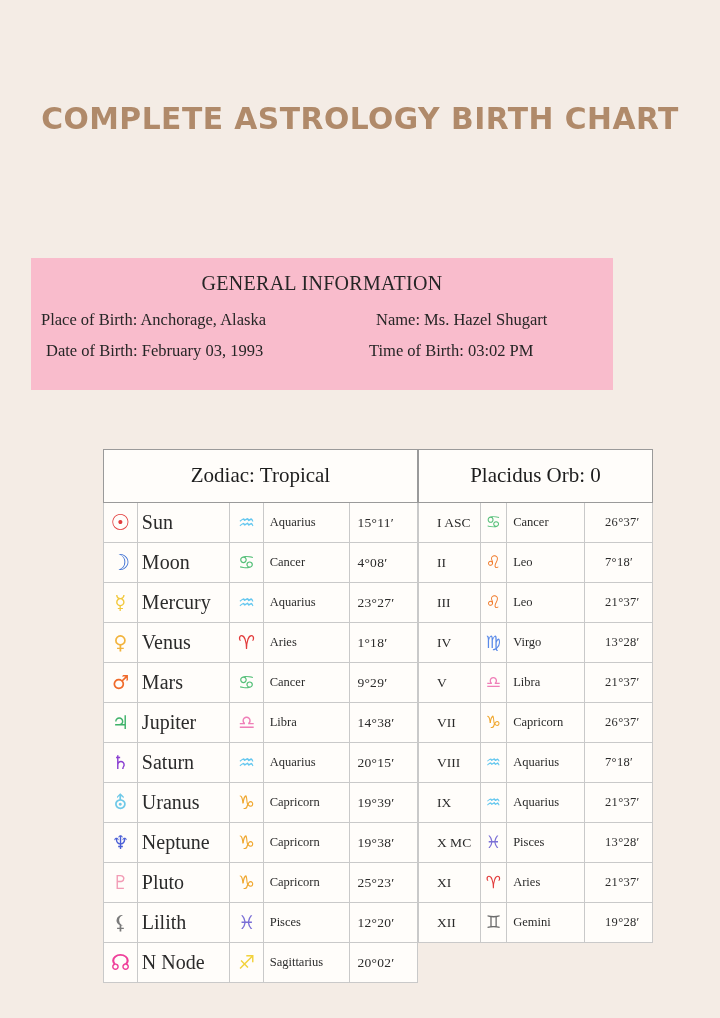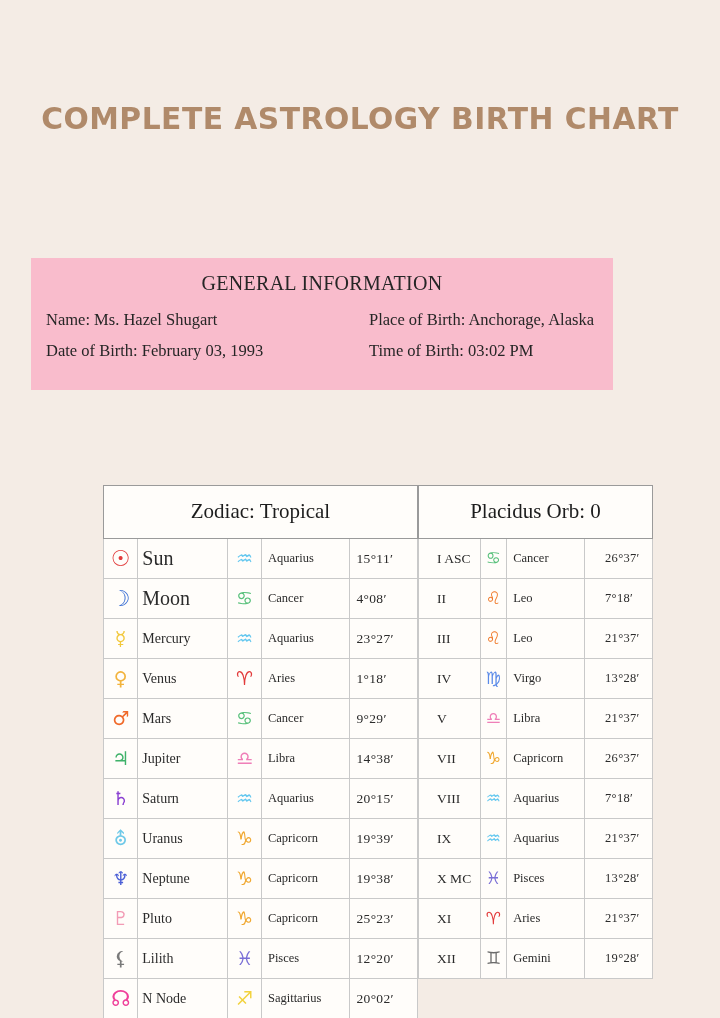--- a/index.html
+++ b/index.html
@@ -81,21 +81,20 @@
     position: absolute;
     left: 103px;
     top: 349px;
     display: flex;
     align-items: flex-start;
   }
 
   table {
     border-collapse: collapse;
     background: #fffdfa;
-    margin-top: 36px;
   }
   table.planets { width: 315px; }
   table.houses  { width: 235px; }
 
   .tbl-head td {
     border: 1px solid #9a9a9a;
     border-bottom: 1px solid #9a9a9a;
     text-align: center;
     font-size: 21px;
     padding: 6px 0 7px 0;
@@ -106,21 +105,21 @@
   td {
     border: 1px solid #c9c9c9;
     padding: 0;
     height: 39px;
     vertical-align: middle;
     background: #fffdfa;
   }
 
   
   .c-sym   { width: 36px;  text-align: center; }
-  .c-name  { width: 92px;  padding-left: 4px; font-size: 14px; }
+  .c-name  { width: 92px;  padding-left: 4px; font-size: 20px; }
   .c-zsym  { width: 36px;  text-align: center; }
   .c-zname { width: 86px;  padding-left: 6px; font-size: 12.5px; }
   .c-deg   { width: 65px;  padding-left: 7px; font-size: 13.5px; letter-spacing: 0.3px; }
 
   
   .big-name { font-size: 20px; }
 
   
   .h-num   { width: 56px;  padding-left: 18px; font-size: 13.5px; }
   .h-sym   { width: 34px;  text-align: center; }
@@ -165,27 +164,27 @@
 <body>
 
 <div class="page">
 
   <div class="title">COMPLETE ASTROLOGY BIRTH CHART</div>
 
   <div class="info-band">
     <div class="info-heading">GENERAL INFORMATION</div>
     <div class="info-grid">
       <div class="info-row">
+        <div class="info-cell right">
+          <span class="info-label">Place of Birth:</span>
+          <span class="info-value">Anchorage, Alaska</span>
+        </div>
         <div class="info-cell left">
           <span class="info-label">Name:</span>
           <span class="info-value">Ms. Hazel Shugart</span>
-        </div>
-        <div class="info-cell right">
-          <span class="info-label">Place of Birth:</span>
-          <span class="info-value">Anchorage, Alaska</span>
         </div>
       </div>
       <div class="info-row">
         <div class="info-cell left">
           <span class="info-label">Date of Birth:</span>
           <span class="info-value">February 03, 1993</span>
         </div>
         <div class="info-cell right">
           <span class="info-label">Time of Birth:</span>
           <span class="info-value">03:02 PM</span>

